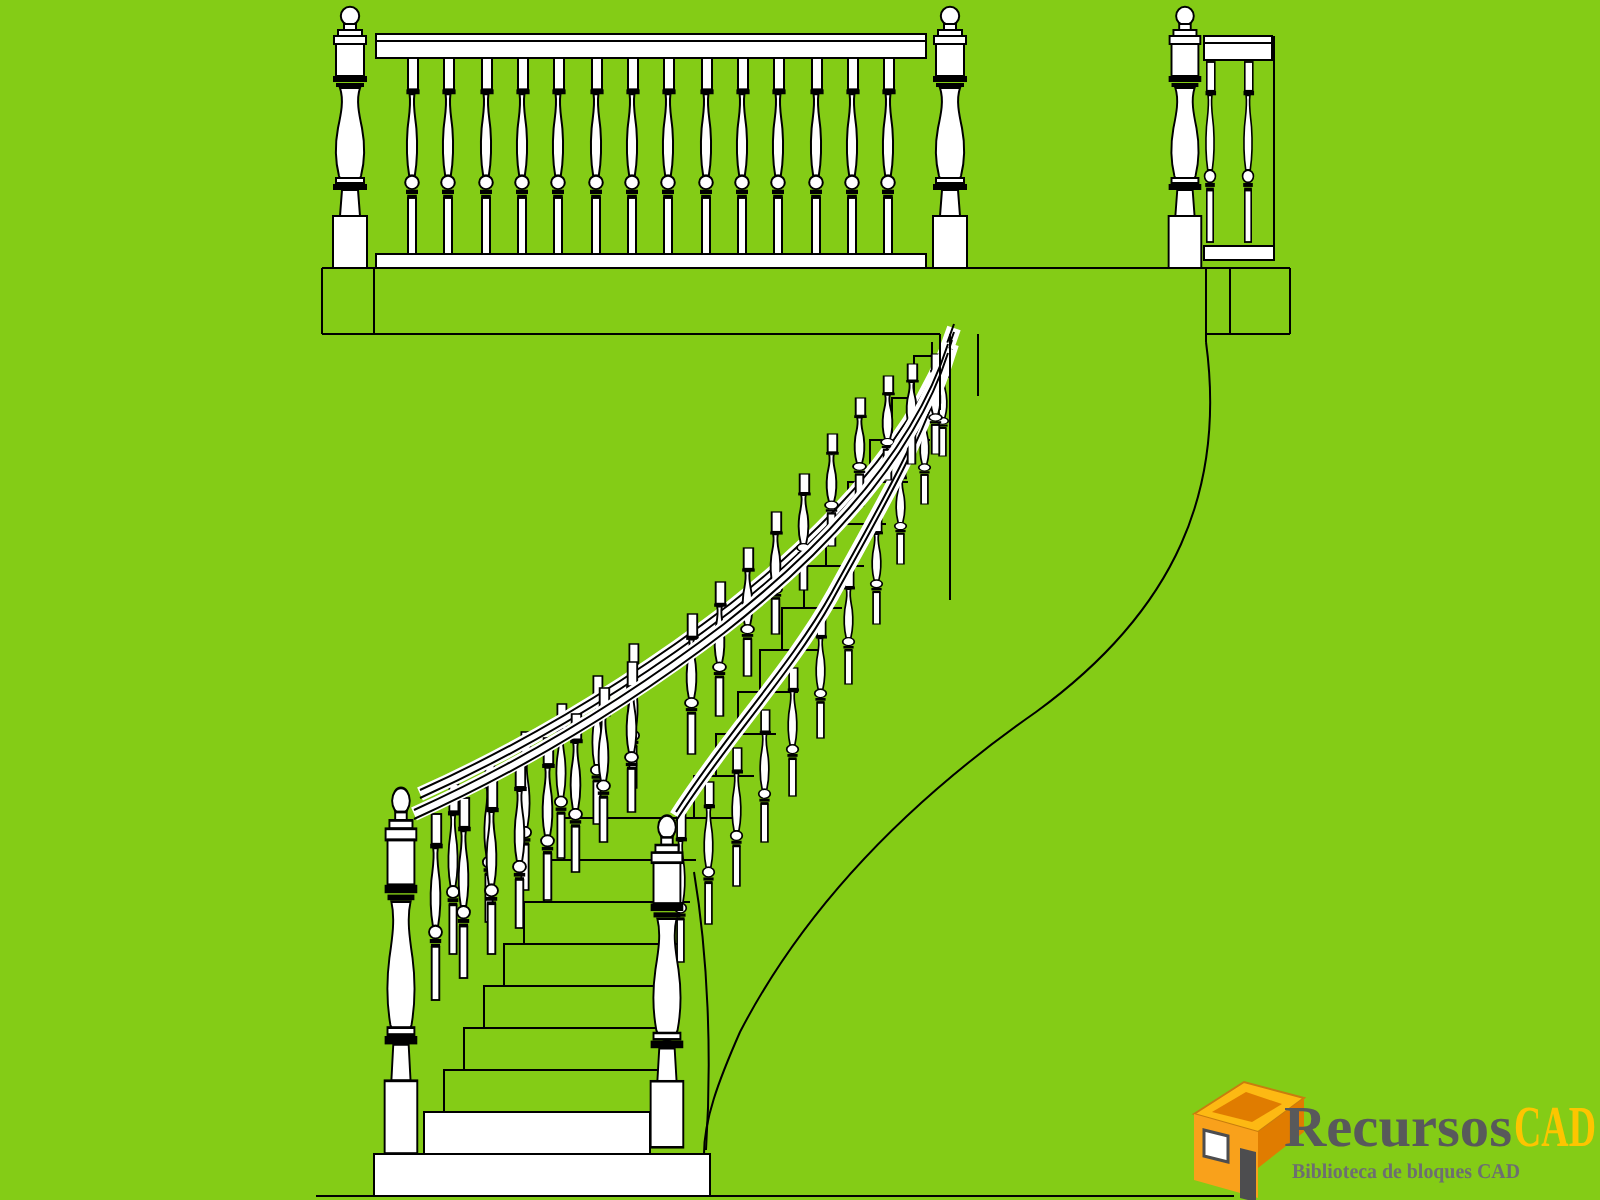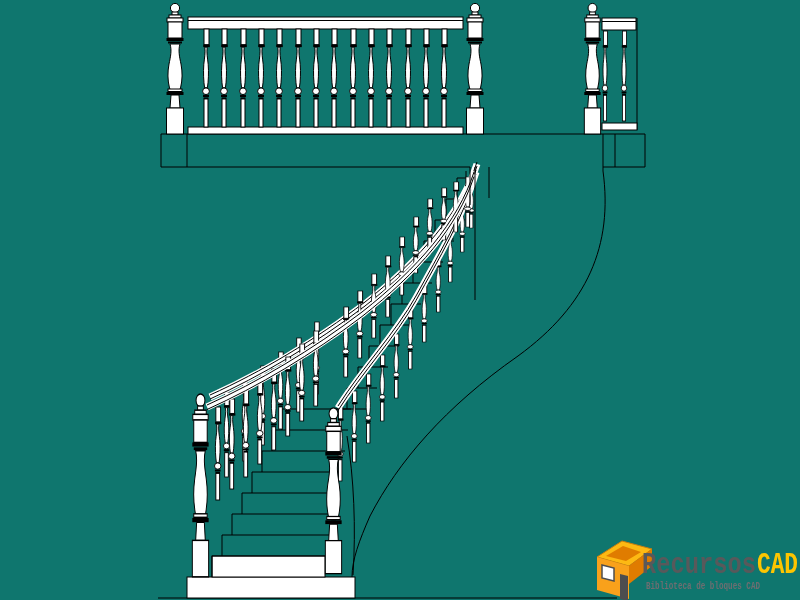--- a/index.html
+++ b/index.html
@@ -1,17 +1,17 @@
 <!DOCTYPE html>
 <html><head>
 <meta charset="utf-8">
 <style>
   html,body{margin:0;padding:0;background:#fff;}
-  #canvas{position:relative;width:800px;height:600px;background:#0f766e;overflow:hidden;
-          font-family:Liberation Mono, monospace;}
+  #canvas{position:relative;width:800px;height:600px;background:#84cc16;overflow:hidden;
+          font-family:Liberation Serif, serif;}
   svg{display:block;}
   .ln{stroke:#000;fill:none;stroke-width:1;}
   .wf{stroke:#000;fill:#fff;stroke-width:1;}
   .blk{stroke:none;fill:#000;}
   .white-under{stroke:#fff;fill:none;stroke-width:7;}
   .brand{font-weight:bold;font-size:29px;}
   .tagline{font-weight:bold;font-size:10.5px;}
 </style>
 </head>
 <body>

